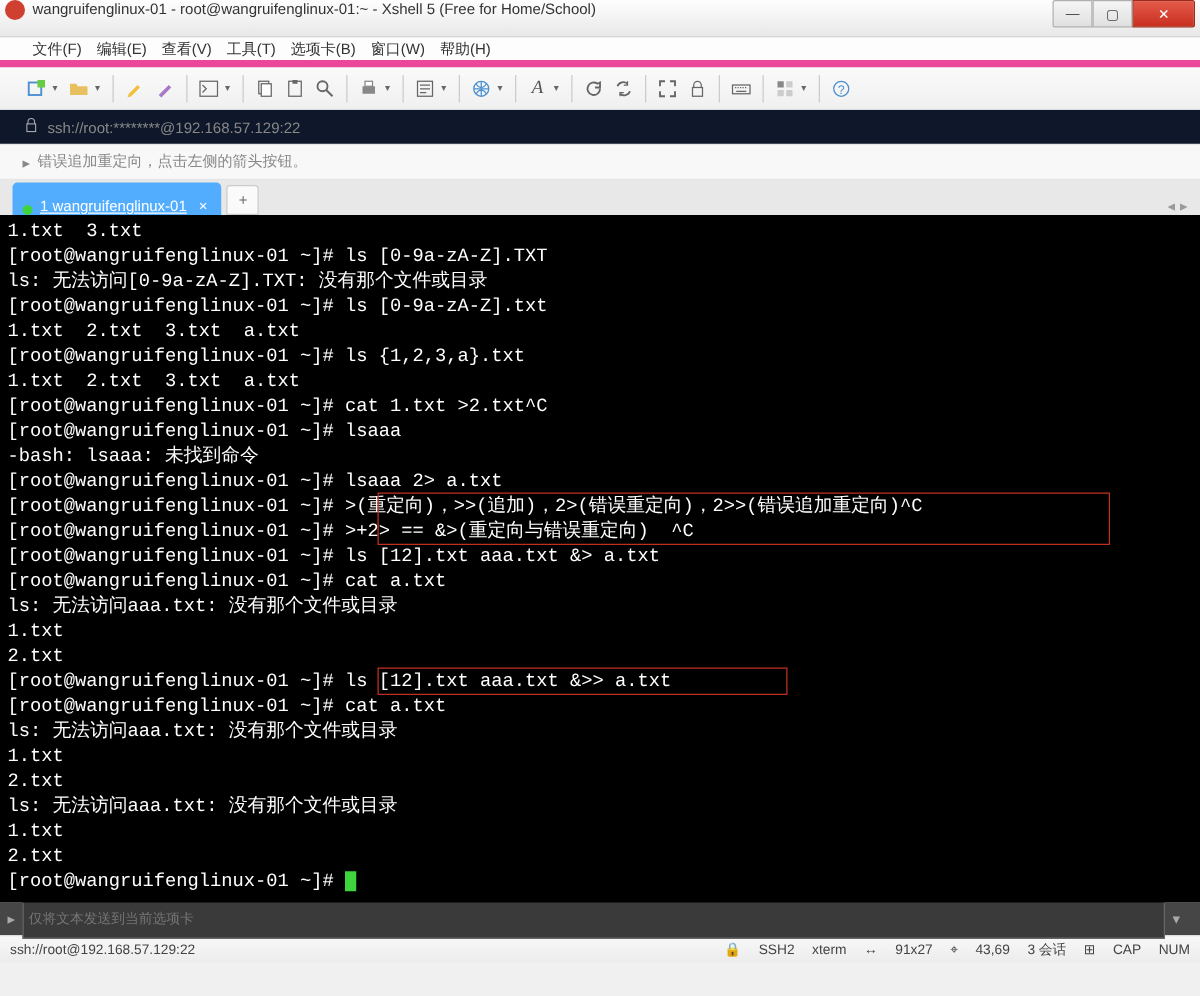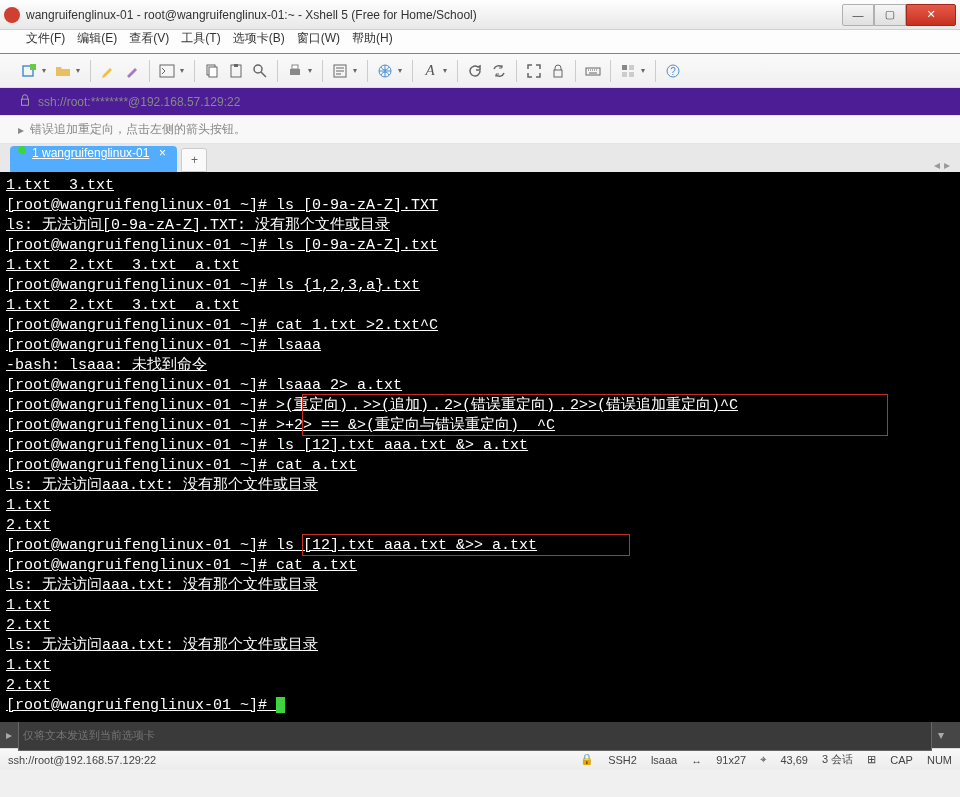--- a/index.html
+++ b/index.html
@@ -1,49 +1,49 @@
 <!DOCTYPE html>
 <html><head>
 <meta charset="utf-8">
 <style>
 * { margin: 0; padding: 0; box-sizing: border-box; }
 body { font-family: "Microsoft YaHei", Arial, sans-serif; font-size: 12px; background: #f0f0f0; width: 960px; height: 797px; overflow: hidden; }
 
-.titlebar { height: 30px; background: linear-gradient(#fefefe, #e8e8e8); border-bottom: 1px solid #d0d0d0; display: flex; align-items: center; padding: 0 4px; }
+.titlebar { height: 30px; background: linear-gradient(#fefefe, #e8e8e8); border-bottom: 1px solid #d0d0d0; display: flex; align-items: flex-start; padding: 0 4px; }
 .titlebar-icon { width: 16px; height: 16px; background: #d04030; border-radius: 50%; margin-right: 6px; }
 .titlebar-text { flex: 1; color: #333; font-size: 12px; }
 .win-btns { display: flex; }
 .win-btn { width: 32px; height: 22px; display: flex; align-items: center; justify-content: center; color: #444; font-size: 11px; }
 .win-min { background: linear-gradient(#f5f5f5,#e0e0e0); border: 1px solid #b0b0b0; border-radius: 2px 0 0 2px; }
 .win-max { background: linear-gradient(#f5f5f5,#e0e0e0); border: 1px solid #b0b0b0; }
 .win-close { width: 50px; background: linear-gradient(#e55a4a,#c83020); color: #fff; border: 1px solid #a02818; border-radius: 0 2px 2px 0; }
 
-.menubar { height: 24px; background: #fdfdfd; display: flex; padding-left: 20px; border-bottom: 1px solid #ec4899; }
+.menubar { height: 24px; background: #fdfdfd; display: flex; align-items: center; padding-left: 20px; border-bottom: 6px solid #ec4899; }
 .menu-item { padding: 0 6px; color: #333; font-size: 12px; }
 
 .toolbar { height: 34px; background: linear-gradient(#fafafa,#f0f0f0); display: flex; align-items: center; padding-left: 18px; border-bottom: 1px solid #ddd; gap: 2px; }
 .toolbar .tb { display: inline-flex; align-items: center; justify-content: center; width: 22px; height: 22px; color: #555; }
 .toolbar .sep { width: 1px; height: 22px; background: #ccc; margin: 0 4px; }
 .tb svg { width: 16px; height: 16px; }
 .tb-dd { width: 8px; font-size: 8px; color: #666; }
 
-.addrbar { height: 28px; background: #4c1d95; display: flex; align-items: center; padding-left: 18px; border-bottom: 1px solid #e5e5e5; color: #888; font-size: 12px; gap: 6px; }
+.addrbar { height: 28px; background: #0f172a; display: flex; align-items: center; padding-left: 18px; border-bottom: 1px solid #e5e5e5; color: #888; font-size: 12px; gap: 6px; }
 .addr-lock { width: 14px; height: 14px; }
 
 .hintbar { height: 28px; background: #f8f8f8; display: flex; align-items: center; padding-left: 18px; border-bottom: 1px solid #e5e5e5; color: #888; font-size: 12px; gap: 6px; }
 
 .tabrow { height: 28px; background: #e8e8e8; display: flex; align-items: flex-end; padding-left: 10px; }
-.tab { height: 26px; background: #52adff; color: #fff; border-radius: 4px 4px 0 0; padding: 0 8px; display: flex; align-items: flex-start; gap: 6px; font-size: 12px; margin-top: 15px; }
+.tab { height: 26px; background: #52adff; color: #fff; border-radius: 4px 4px 0 0; padding: 0 8px; display: flex; align-items: flex-end; gap: 6px; font-size: 12px; margin-top: 15px; }
 .tab-dot { width: 8px; height: 8px; border-radius: 50%; background: #3dd43d; }
 .tab-close { width: 14px; height: 14px; display: flex; align-items: center; justify-content: center; font-size: 12px; color: #fff; }
 .tab-add { width: 26px; height: 24px; background: #fafafa; border: 1px solid #ccc; margin-left: 4px; display: flex; align-items: center; justify-content: center; color: #666; border-radius: 3px 3px 0 0; }
 .tab-nav { margin-left: auto; margin-right: 10px; display: flex; gap: 4px; color: #999; }
 
 .terminal { background: #000; height: 550px; font-family: Consolas, "Courier New", monospace; font-size: 15px; line-height: 20px; color: #fff; padding: 4px 6px; overflow: hidden; position: relative; }
-.terminal pre { font-family: inherit; white-space: pre; text-decoration: underline; }
+.terminal pre { font-family: inherit; white-space: pre; }
 .hl-box { position: absolute; border: 1px solid #c03020; pointer-events: none; }
 .cursor { display: inline-block; width: 9px; height: 16px; background: #3dd43d; vertical-align: middle; }
 
 .sendbar { height: 26px; background: #464646; display: flex; align-items: center; padding: 0 6px; gap: 6px; }
 .send-icon { color: #aaa; }
 .send-input { flex: 1; height: 32px; border: 1px solid #666; background: #3a3a3a; color: #ccc; padding: 0 4px; font-size: 11px; }
 .send-dd { width: 16px; color: #aaa; }
 
 .statusbar { height: 22px; background: linear-gradient(#f8f8f8,#ececec); border-top: 1px solid #ddd; display: flex; align-items: center; padding: 0 8px; font-size: 11px; color: #444; gap: 14px; }
 .statusbar .left { flex: 1; }
@@ -263,21 +263,21 @@
 <div class="sendbar">
   <span class="send-icon">▸</span>
   <input class="send-input" placeholder="仅将文本发送到当前选项卡" style="">
   <span class="send-dd">▾</span>
 </div>
 
 <div class="statusbar">
   <span class="left">ssh://root@192.168.57.129:22</span>
   <span>🔒</span>
   <span>SSH2</span>
-  <span>lsaaa</span>
+  <span>xterm</span>
   <span>↔</span>
   <span>91x27</span>
   <span>⌖</span>
   <span>43,69</span>
   <span>3 会话</span>
   <span>⊞</span>
   <span>CAP</span>
   <span>NUM</span>
 </div>
 

